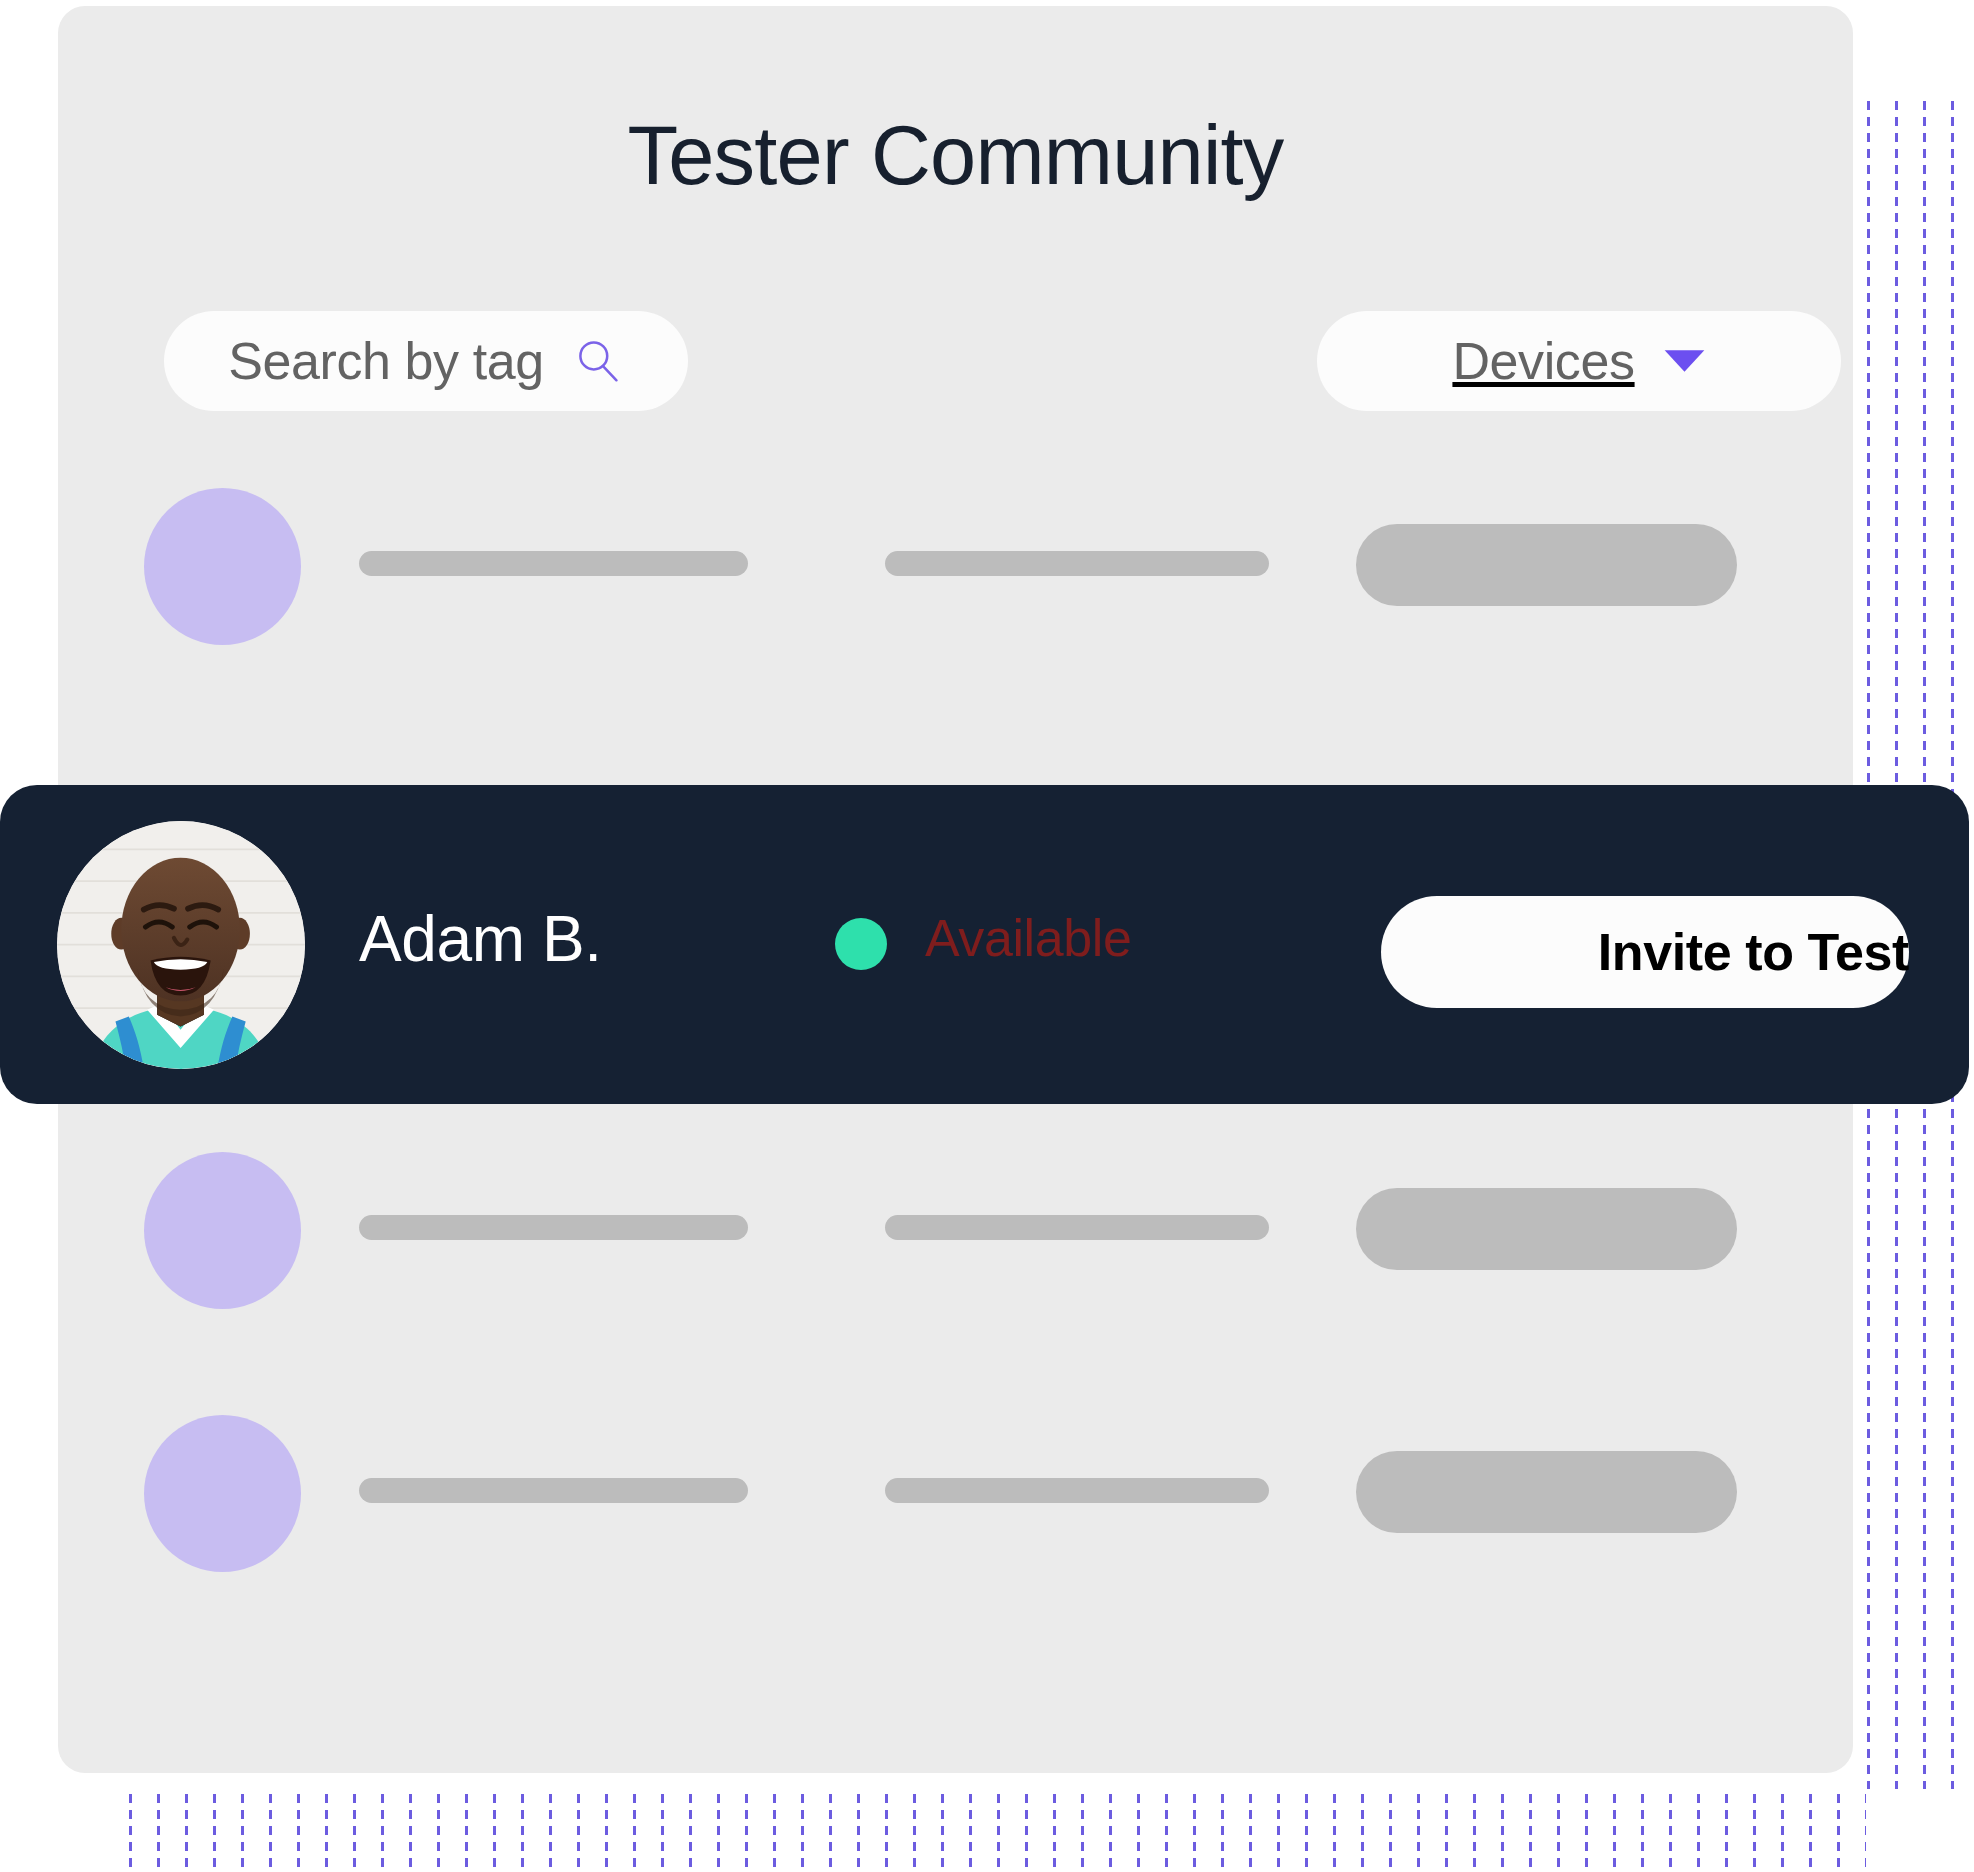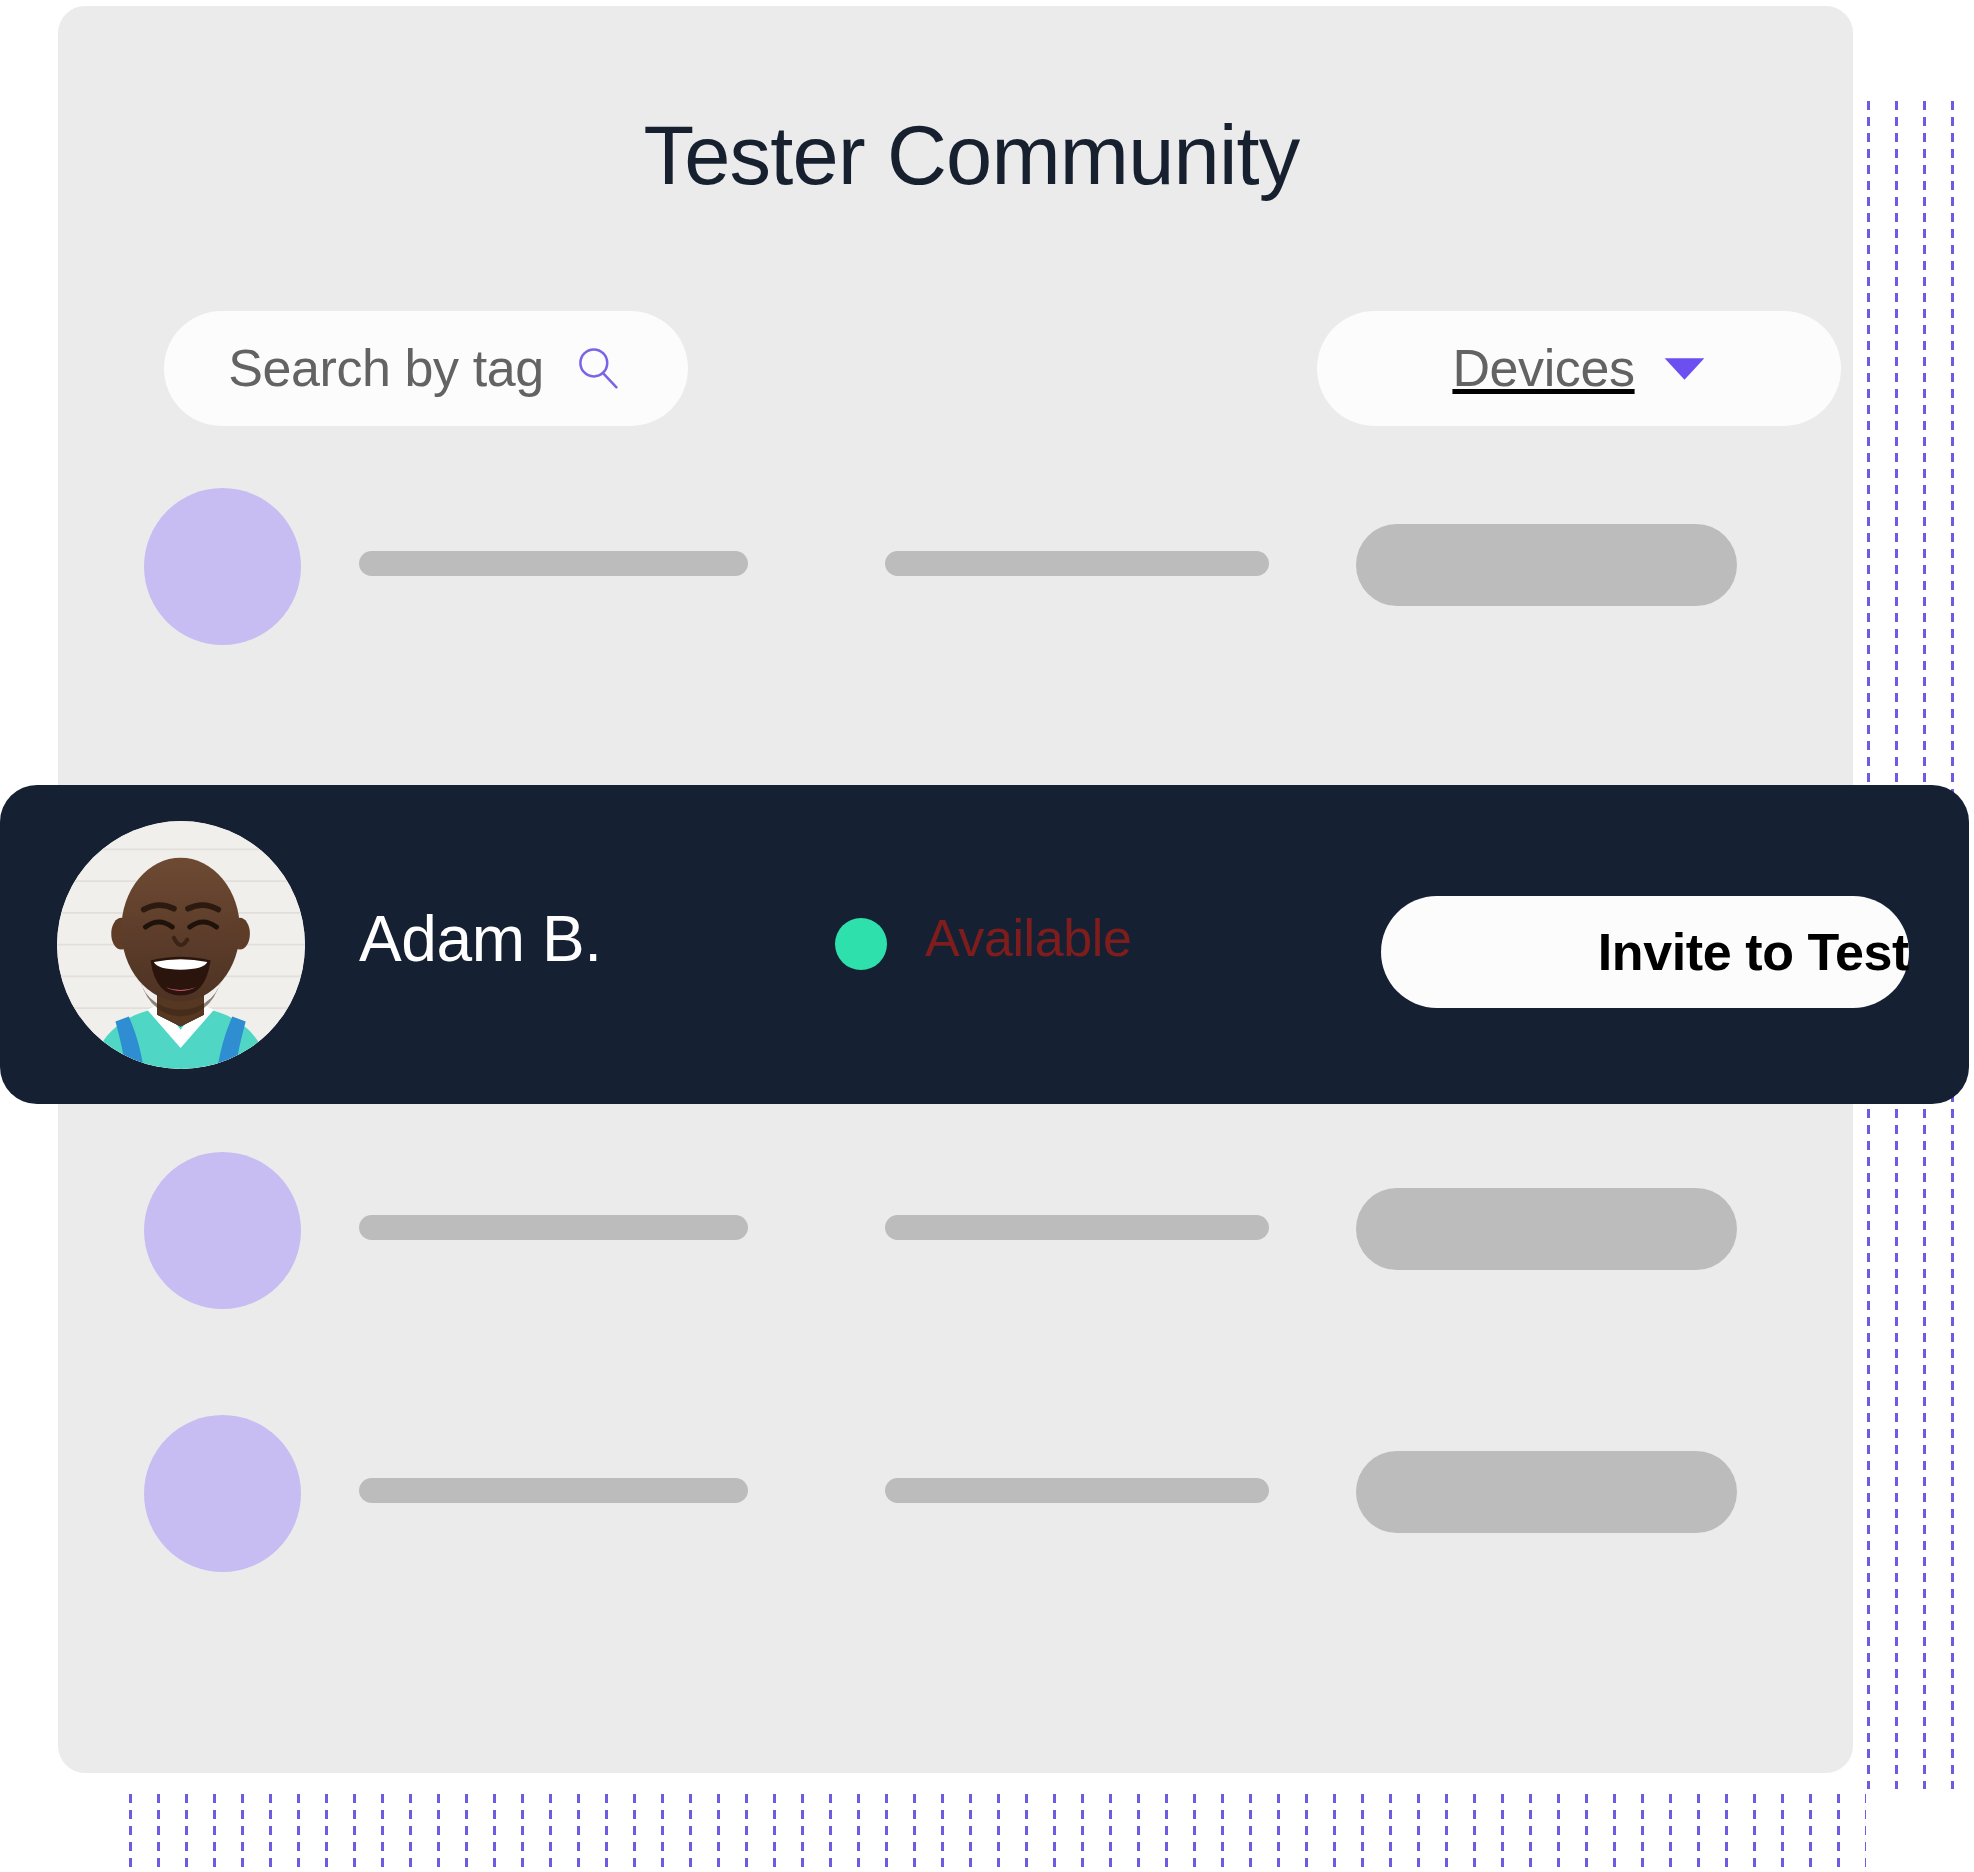--- a/index.html
+++ b/index.html
@@ -77,35 +77,34 @@
   .page-title {
     position: absolute;
     left: 0;
     top: 102px;
     width: 1795px;
     text-align: center;
     font-size: 83px;
     font-weight: 400;
     letter-spacing: -0.8px;
     color: #17202E;
-    margin-left: 16px;
   }
 
   
   .filters {
     position: absolute;
     left: 48px;
     top: 305px;
     width: 1698px;
     height: 115px;
   }
 
   .pill {
     position: absolute;
-    height: 115px;
+    height: 100px;
     background: #FCFCFC;
     border-radius: 58px;
     display: flex;
     align-items: center;
     justify-content: center;
     gap: 28px;
   }
 
   .pill-search  { left: 58px;   width: 524px; }
   .pill-status  { left: 635px;  width: 524px; }

